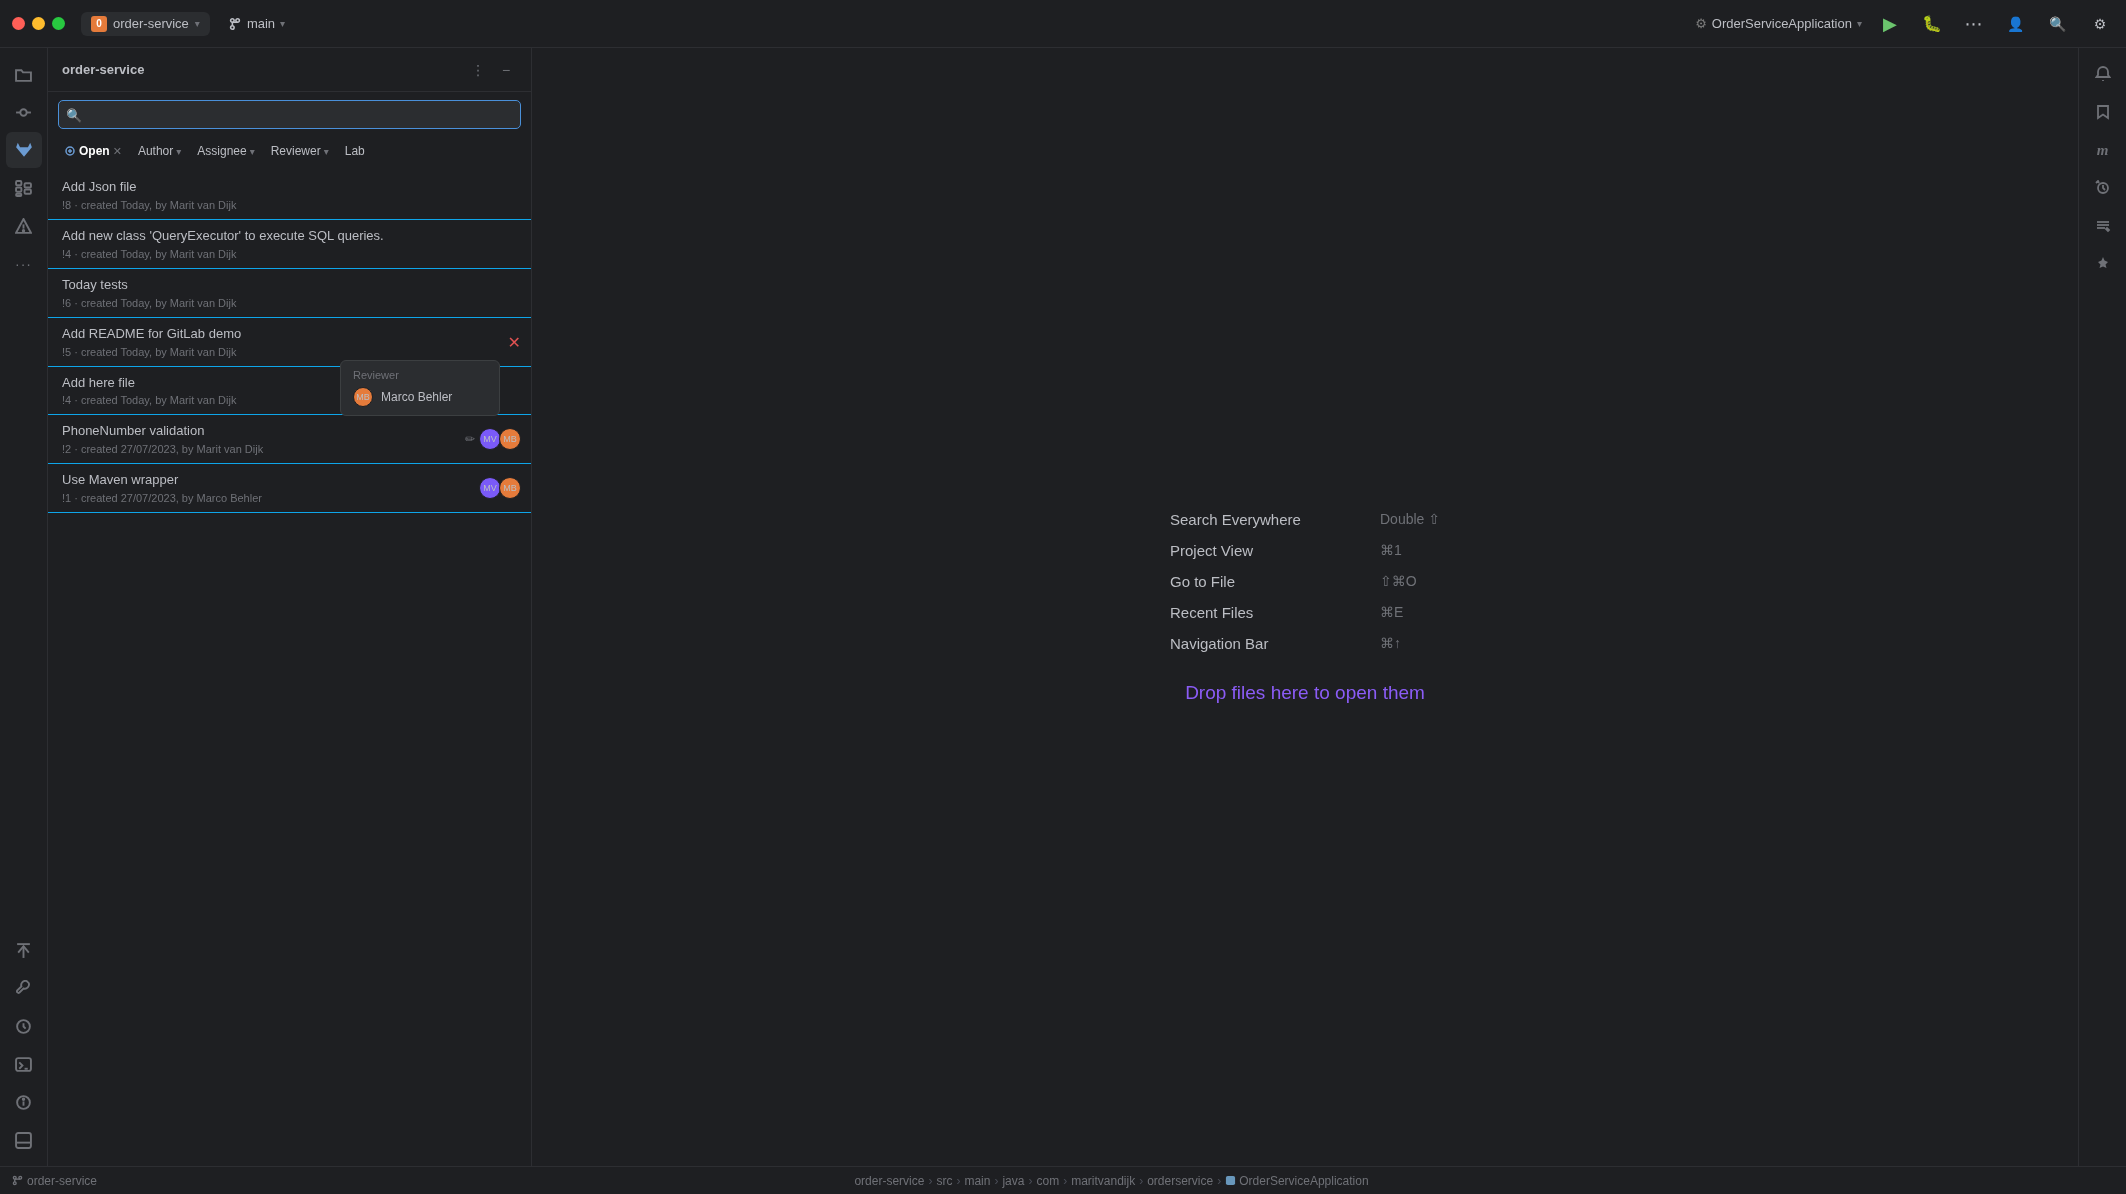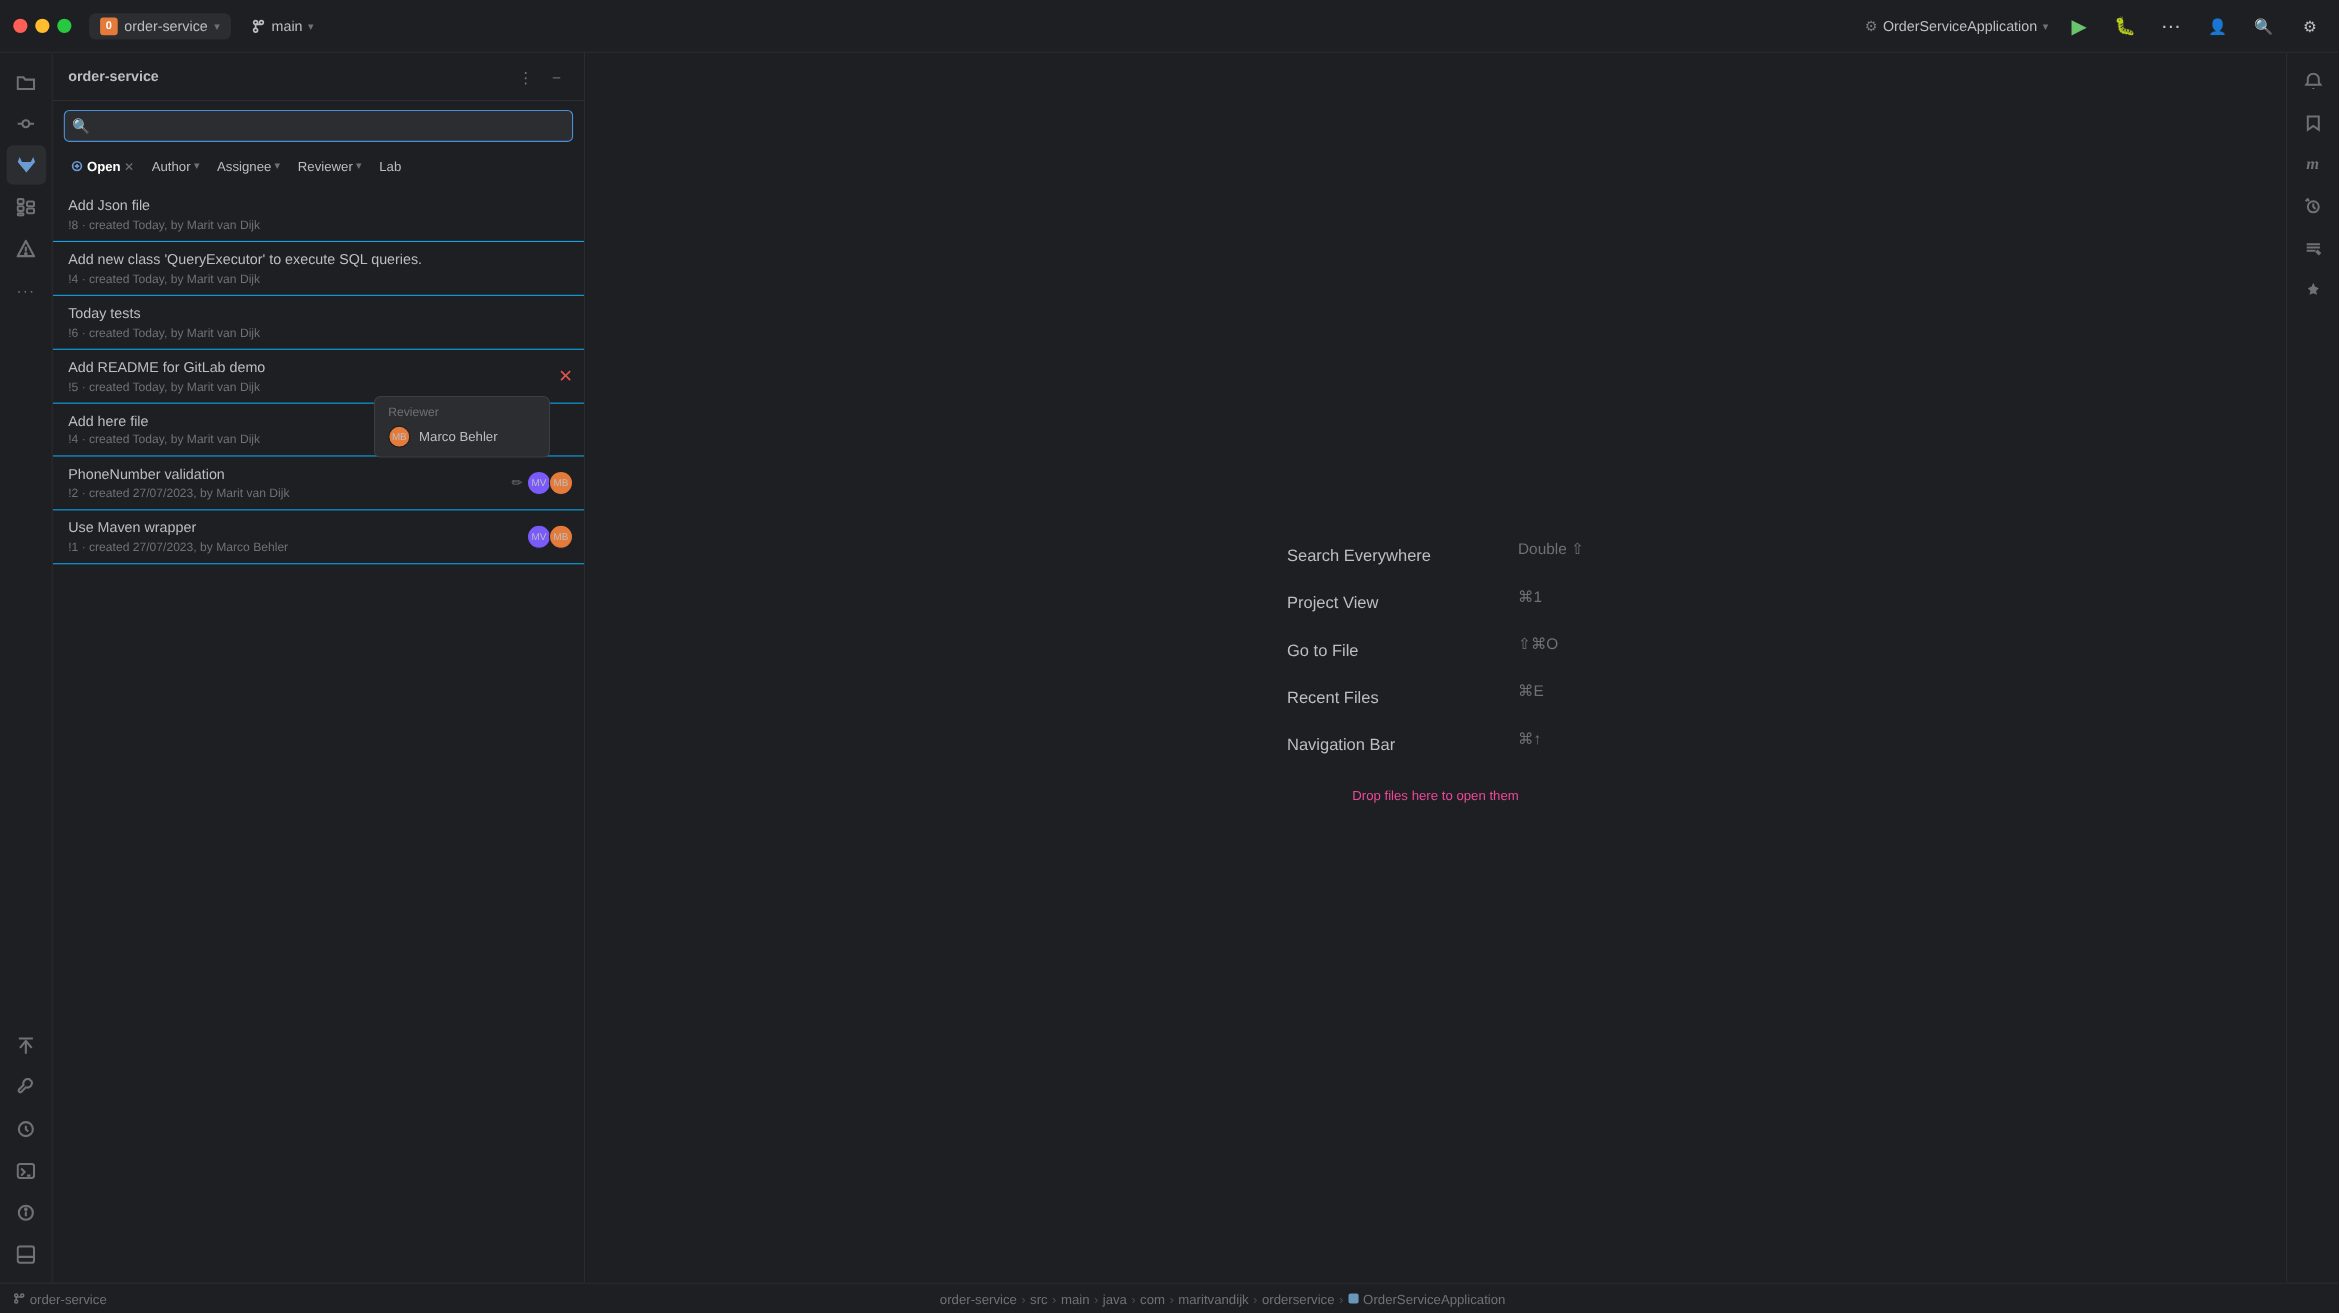--- a/index.html
+++ b/index.html
@@ -330,32 +330,31 @@
     }
     .shortcut-row {
       display: flex;
       align-items: center;
       gap: 10px;
       font-size: 15px;
     }
     .shortcut-name {
       color: #bcbec4;
       min-width: 200px;
-      margin-top: 12px;
     }
     .shortcut-keys {
       color: #6f7177;
       font-size: 14px;
       display: flex;
       align-items: center;
       gap: 4px;
     }
     .drop-text {
-      color: #ec4899;
-      font-size: 12px;
+      color: #8b5cf6;
+      font-size: 19px;
       margin-top: 10px;
     }
 
     
     .right-sidebar {
       width: 48px;
       background: #1e1f22;
       border-left: 1px solid #2d2e32;
       display: flex;
       flex-direction: column;

